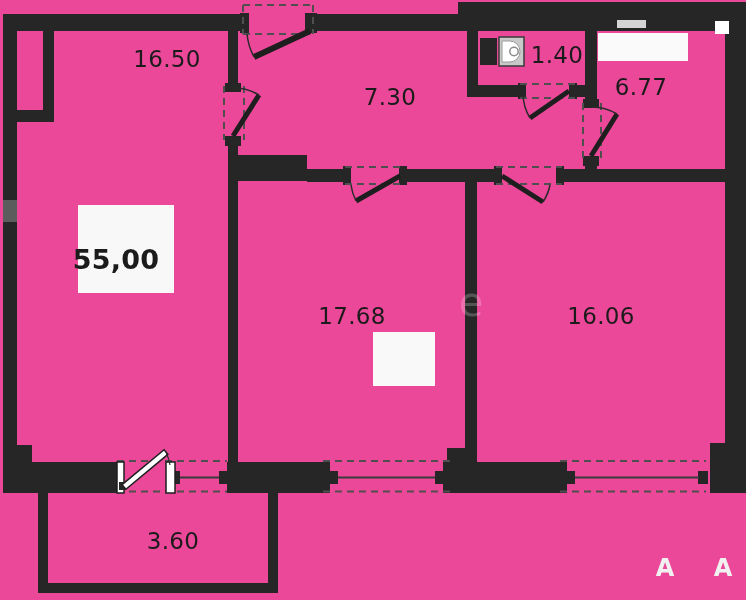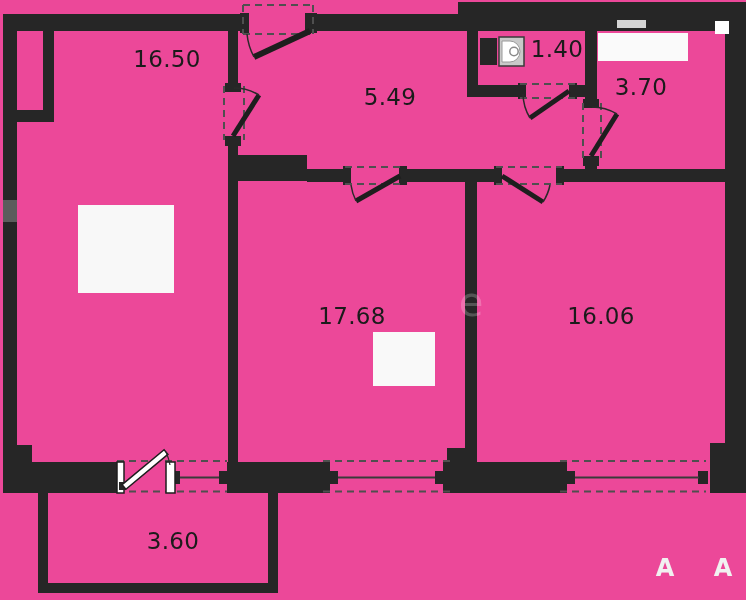--- a/index.html
+++ b/index.html
@@ -209,23 +209,24 @@
     <rect x="480" y="38" width="17" height="27" fill="#262626"></rect>
     <rect x="499" y="37" width="25" height="29" fill="#c9c9c9" stroke="#3a3a3a" stroke-width="1.5"></rect>
     <path d="M502,41 h8 a10,10.5 0 0 1 0,21 h-8 z" fill="#ffffff" stroke="#9a9a9a" stroke-width="1"></path>
     <circle cx="514" cy="51.5" r="4.2" fill="#ffffff" stroke="#8a8a8a" stroke-width="1.5"></circle>
   </g>
 
   <rect x="3" y="200" width="14" height="22" fill="rgba(255,255,255,0.25)"></rect>
 </svg>
 
   <div class="lbl" style="left:167px;top:59px">16.50</div>
-  <div class="lbl" style="left:390px;top:97px">5.49</div>
-  <div class="lbl" style="left:557px;top:49px">1.40</div>
-  <div class="lbl" style="left:641px;top:87px">3.70</div>
+  <div class="lbl total" style="left:116px;top:259px">55,00</div>
+  <div class="lbl" style="left:390px;top:97px">7.30</div>
+  <div class="lbl" style="left:557px;top:55px">1.40</div>
+  <div class="lbl" style="left:641px;top:87px">6.77</div>
   <div class="lbl" style="left:352px;top:316px">17.68</div>
   <div class="lbl" style="left:601px;top:316px">16.06</div>
   <div class="lbl" style="left:173px;top:541px">3.60</div>
 
   <div class="wm" style="left:665px;top:568px">А</div>
   <div class="wm" style="left:723px;top:568px">А</div>
   <div class="wm on-wall" style="left:471px;top:302px">е</div>
 
 </div>
 

